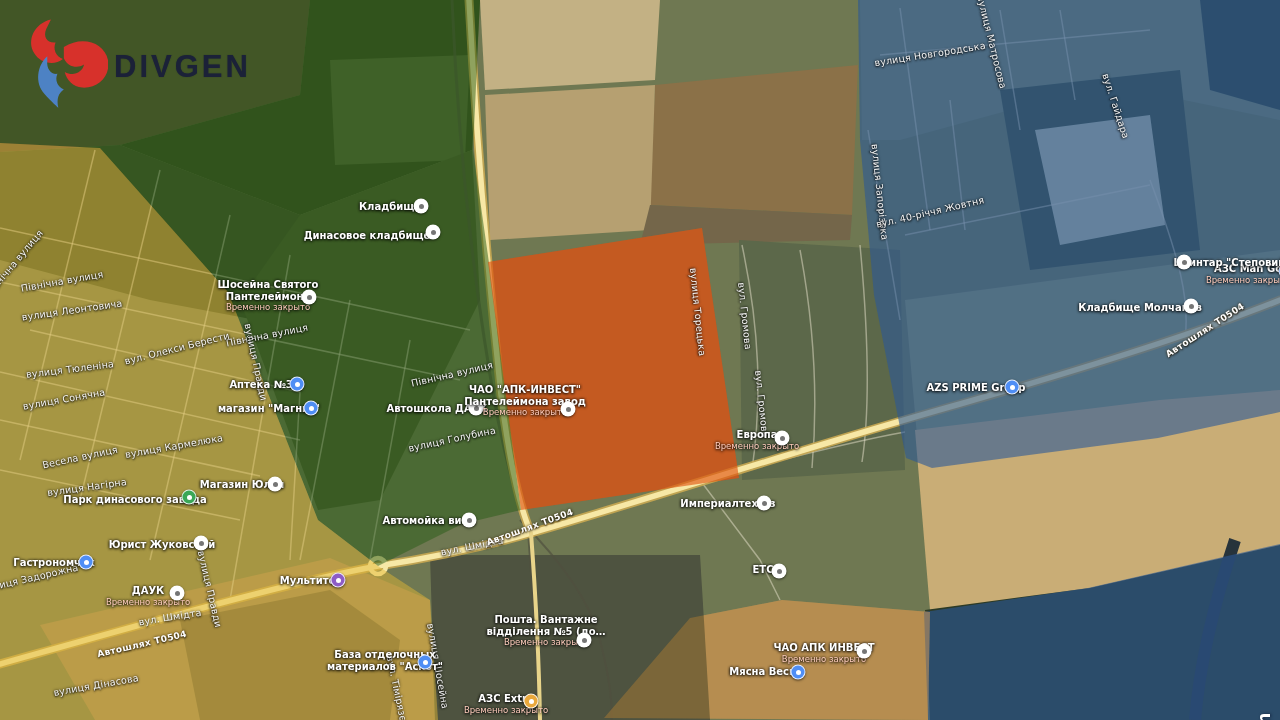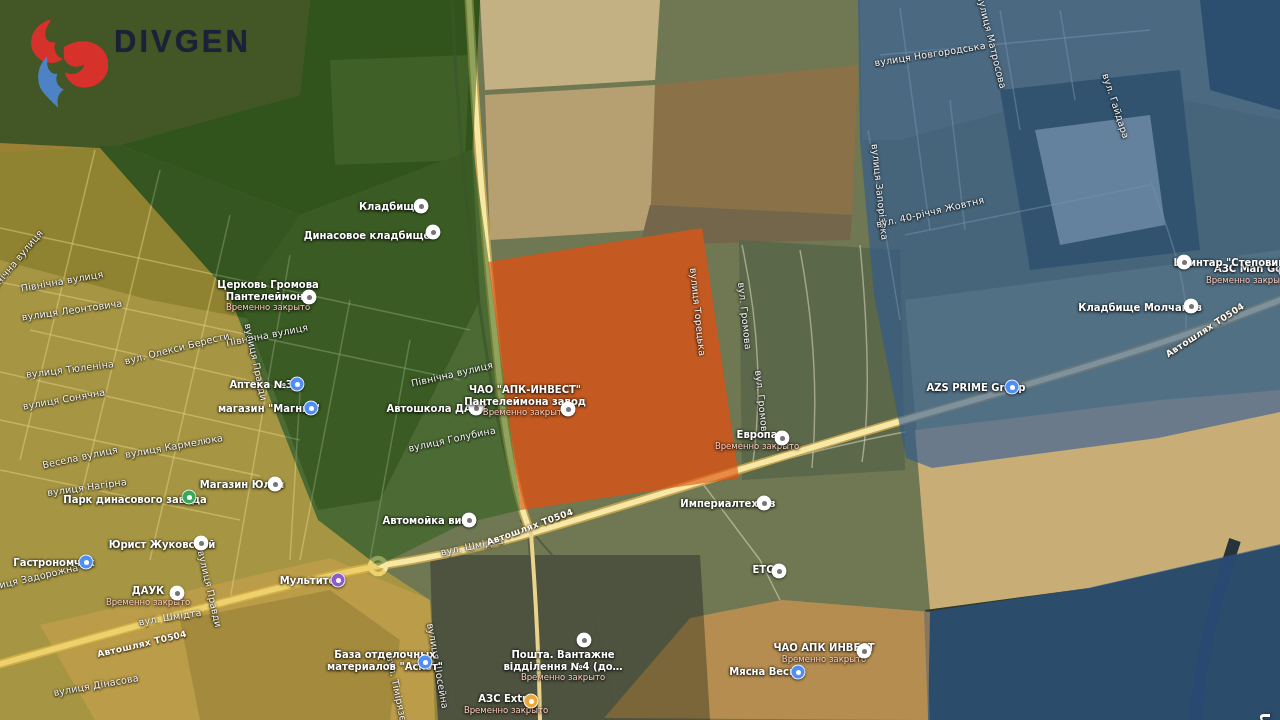--- a/index.html
+++ b/index.html
@@ -16,21 +16,21 @@
      text-shadow:0 0 3px rgba(0,0,0,.95),0 1px 3px rgba(0,0,0,.9);}
   .pnote{font-size:8.5px;font-weight:normal;color:#ffcdbd;line-height:10px;}
   .pin{position:absolute;width:13px;height:13px;border-radius:50%;
      transform:translate(-50%,-50%);box-shadow:0 1px 2.5px rgba(0,0,0,.6);
      border:1px solid rgba(255,255,255,.85);}
   .pdot{position:absolute;left:50%;top:50%;width:5px;height:5px;border-radius:50%;
      transform:translate(-50%,-50%);}
   .watermark{position:absolute;right:6px;bottom:8px;transform-origin:100% 100%;
      transform:rotate(-90deg);color:#fff;font-weight:bold;font-size:17px;
      letter-spacing:.6px;text-shadow:0 1px 3px rgba(0,0,30,.55);white-space:nowrap;}
-  .logo{position:absolute;left:16px;top:10px;display:flex;}
+  .logo{position:absolute;left:16px;top:10px;display:flex;align-items:center;}
   .logo-text{font-family:"Liberation Sans","DejaVu Sans",sans-serif;font-weight:800;
      font-size:31px;color:#1b2138;letter-spacing:3px;margin-left:6px;margin-top:14px;
      text-shadow:0 0 1px rgba(20,25,50,.6);}
 </style>
 </head>
 <body>
 
 <div id="map">
 
   <svg class="base" width="1280" height="720" viewBox="0 0 1280 720">
@@ -165,21 +165,21 @@
     <div class="pin" style="position: absolute; left: 421px; top: 206px; transform: translate(-50%, -50%); background: rgb(255, 255, 255);">
       <div class="pdot" style="background: rgb(117, 117, 117);"></div>
     </div>
     <div class="poi" style="left: 367px; top: 236px;">
       <div>Динасовое кладбище</div>
     </div>
     <div class="pin" style="position: absolute; left: 433px; top: 232px; transform: translate(-50%, -50%); background: rgb(255, 255, 255);">
       <div class="pdot" style="background: rgb(117, 117, 117);"></div>
     </div>
     <div class="poi" style="left: 268px; top: 295px;">
-      <div>Церковь Громова</div>
+      <div>Шосейна Святого</div>
       <div>Пантелеймона</div>
       <div class="pnote">Временно закрыто</div>
     </div>
     <div class="pin" style="position: absolute; left: 309px; top: 297px; transform: translate(-50%, -50%); background: rgb(255, 255, 255);">
       <div class="pdot" style="background: rgb(117, 117, 117);"></div>
     </div>
     <div class="poi" style="left: 261px; top: 385px;">
       <div>Аптека №3</div>
     </div>
     <div class="pin" style="position: absolute; left: 297px; top: 384px; transform: translate(-50%, -50%); background: rgb(79, 142, 245);">
@@ -283,23 +283,23 @@
     </div>
     <div class="pin" style="position: absolute; left: 1184px; top: 262px; transform: translate(-50%, -50%); background: rgb(255, 255, 255);">
       <div class="pdot" style="background: rgb(117, 117, 117);"></div>
     </div>
     <div class="poi" style="left: 1140px; top: 308px;">
       <div>Кладбище Молчанов</div>
     </div>
     <div class="pin" style="position: absolute; left: 1191px; top: 306px; transform: translate(-50%, -50%); background: rgb(255, 255, 255);">
       <div class="pdot" style="background: rgb(117, 117, 117);"></div>
     </div>
-    <div class="poi" style="left: 563px; top: 630px; margin-top: 35px;">
+    <div class="poi" style="left: 546px; top: 630px;">
       <div>Пошта. Вантажне</div>
-      <div>відділення №4 (до…</div>
+      <div>відділення №5 (до…</div>
       <div class="pnote">Временно закрыто</div>
     </div>
     <div class="pin" style="position: absolute; left: 584px; top: 640px; transform: translate(-50%, -50%); background: rgb(255, 255, 255);">
       <div class="pdot" style="background: rgb(117, 117, 117);"></div>
     </div>
     <div class="poi" style="left: 506px; top: 704px;">
       <div>АЗС Extra</div>
       <div class="pnote">Временно закрыто</div>
     </div>
     <div class="pin" style="position: absolute; left: 531px; top: 701px; transform: translate(-50%, -50%); background: rgb(233, 168, 60);">

